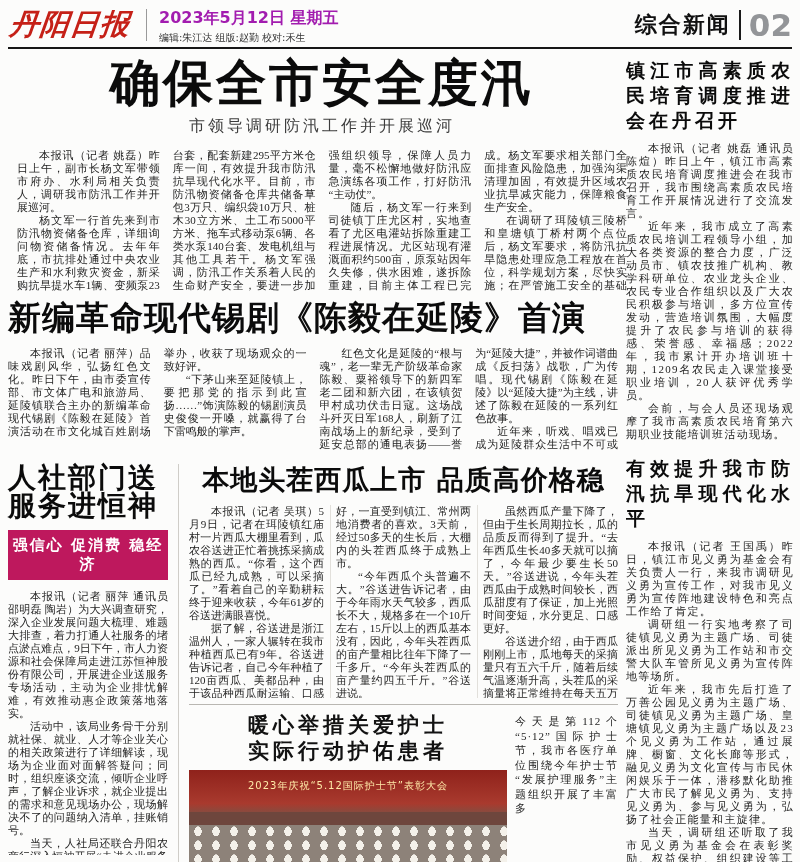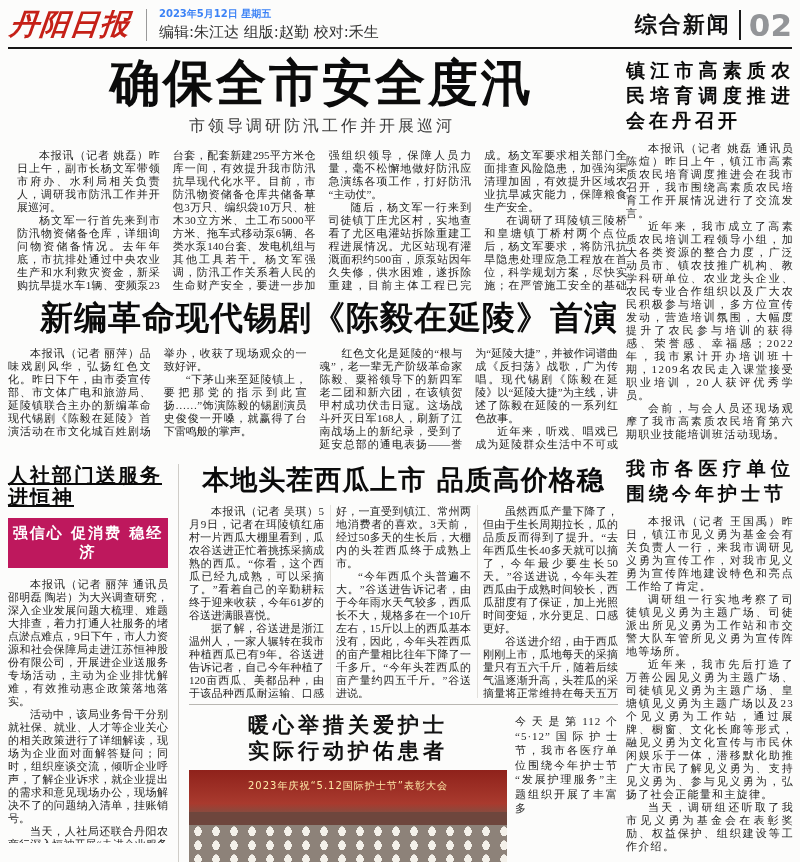--- a/index.html
+++ b/index.html
@@ -7,22 +7,22 @@
     position:relative;width:800px;height:862px;margin:0 auto;
     background:#fcfcfb;overflow:hidden;
     font-family:"Liberation Serif","DejaVu Serif",serif;color:#1f1f1f;
   }
   
   .hdr{position:absolute;top:4px;left:10px;right:8px;height:42px;display:flex;align-items:center;}
   .masthead{font-family:"Liberation Serif",serif;font-weight:900;font-style:italic;
     font-size:29px;color:#c52017;letter-spacing:1px;transform:skewX(-6deg);white-space:nowrap;}
   .hdr-vline{width:1px;height:32px;background:#9a9a9a;margin:0 12px 0 16px;}
   .hdr-dates{display:flex;flex-direction:column;justify-content:center;line-height:1.5;}
-  .hdr-date{font-family:"DejaVu Sans",sans-serif;font-weight:700;font-size:10px;color:#3b82f6;}
-  .hdr-staff{font-family:"DejaVu Sans",sans-serif;font-size:15px;color:#333;text-align:right;}
+  .hdr-date{font-family:"DejaVu Sans",sans-serif;font-weight:700;font-size:16px;color:#a21caf;}
+  .hdr-staff{font-family:"DejaVu Sans",sans-serif;font-size:10px;color:#333;}
   .hdr-spacer{flex:1;}
   .hdr-right{display:flex;align-items:center;gap:8px;}
   .section-name{font-family:"Liberation Serif",serif;font-weight:900;font-size:22px;color:#101010;letter-spacing:2px;}
   .pn-bar{width:2px;height:30px;background:#1a1a1a;}
   .page-num{font-family:"DejaVu Sans",sans-serif;font-weight:900;font-size:31px;color:#939598;line-height:1;}
   .hdr-rule{position:absolute;top:47px;left:8px;right:8px;height:2px;background:#161616;}
 
   
   .body-txt{font-size:11px;line-height:13px;text-align:justify;color:#242424;overflow:hidden;}
   .body-txt p{margin:0;text-indent:2em;}
@@ -30,27 +30,27 @@
 
   
   .sec-flood{position:absolute;top:56px;left:8px;width:610px;margin-left:9px;}
   .flood-h{font-size:50px;font-weight:900;text-align:center;letter-spacing:3px;line-height:1.1;}
   .flood-sub{font-family:"DejaVu Sans",sans-serif;font-size:16px;color:#3d3d3d;text-align:center;
     letter-spacing:3px;margin-top:5px;}
   .flood-cols{margin-top:12px;column-count:4;column-gap:13px;height:144px;}
 
   
   .sec-opera{position:absolute;top:299px;left:8px;width:610px;}
-  .opera-h{font-size:33px;font-weight:900;text-align:right;letter-spacing:1px;line-height:1.15;}
+  .opera-h{font-size:33px;font-weight:900;text-align:left;letter-spacing:1px;line-height:1.15;}
   .opera-cols{margin-top:10px;column-count:4;column-gap:13px;height:112px;}
 
   
   .sec-lower{position:absolute;top:464px;left:8px;width:610px;height:398px;display:flex;}
   .renshe{width:160px;flex:0 0 160px;}
-  .renshe-h{font-size:20px;font-weight:900;letter-spacing:2px;line-height:22px;text-decoration:underline;}
+  .renshe-h{font-size:28px;font-weight:900;letter-spacing:2px;line-height:28px;}
   .renshe-banner{display:block;background:#be185d;color:#ffffff;font-family:"DejaVu Sans",sans-serif;
     font-weight:900;font-size:15px;letter-spacing:2px;text-align:center;padding:6px 0;margin:10px 0;}
   .renshe-body{height:265px;}
   .lower-vrule{width:1px;background:#cfcdc8;margin:0 10px;}
   .melon{flex:1;display:flex;flex-direction:column;}
   .melon-h{font-size:27px;font-weight:900;text-align:center;letter-spacing:1px;line-height:1.2;}
   .melon-cols{margin-top:9px;column-count:3;column-gap:12px;column-rule:1px solid #e2e0db;height:198px;}
   .melon-rule{height:1px;background:#b9b7b2;margin-top:6px;}
 
   .photo-row{display:flex;gap:8px;margin-top:5px;flex:1;}
@@ -165,21 +165,21 @@
     <section class="sb-art">
       <h3 class="sb-h">镇江市高素质农民培育调度推进会在丹召开</h3>
       <div class="sb-body">
           <p>本报讯（记者 姚磊 通讯员 陈煊）昨日上午，镇江市高素质农民培育调度推进会在我市召开，我市围绕高素质农民培育工作开展情况进行了交流发言。</p>
           <p>近年来，我市成立了高素质农民培训工程领导小组，加大各类资源的整合力度，广泛动员市、镇农技推广机构、教学科研单位、农业龙头企业、农民专业合作组织以及广大农民积极参与培训，多方位宣传发动，营造培训氛围，大幅度提升了农民参与培训的获得感、荣誉感、幸福感；2022年，我市累计开办培训班十期，1209名农民走入课堂接受职业培训，20人获评优秀学员。</p>
           <p>会前，与会人员还现场观摩了我市高素质农民培育第六期职业技能培训班活动现场。</p>
         </div>
     </section>
 
     <section class="sb-art">
-      <h3 class="sb-h">我市各医疗单位围绕今年护士节</h3>
+      <h3 class="sb-h">有效提升我市防汛抗旱现代化水平</h3>
       <div class="sb-body">
           <p>本报讯（记者 王国禹）昨日，镇江市见义勇为基金会有关负责人一行，来我市调研见义勇为宣传工作，对我市见义勇为宣传阵地建设特色和亮点工作给了肯定。</p>
           <p>调研组一行实地考察了司徒镇见义勇为主题广场、司徒派出所见义勇为工作站和市交警大队车管所见义勇为宣传阵地等场所。</p>
           <p>近年来，我市先后打造了万善公园见义勇为主题广场、司徒镇见义勇为主题广场、皇塘镇见义勇为主题广场以及23个见义勇为工作站，通过展牌、橱窗、文化长廊等形式，融见义勇为文化宣传与市民休闲娱乐于一体，潜移默化助推广大市民了解见义勇为、支持见义勇为、参与见义勇为，弘扬了社会正能量和主旋律。</p>
           <p>当天，调研组还听取了我市见义勇为基金会在表彰奖励、权益保护、组织建设等工作介绍。</p>
         </div>
     </section>
 
   </aside>
 </div>

